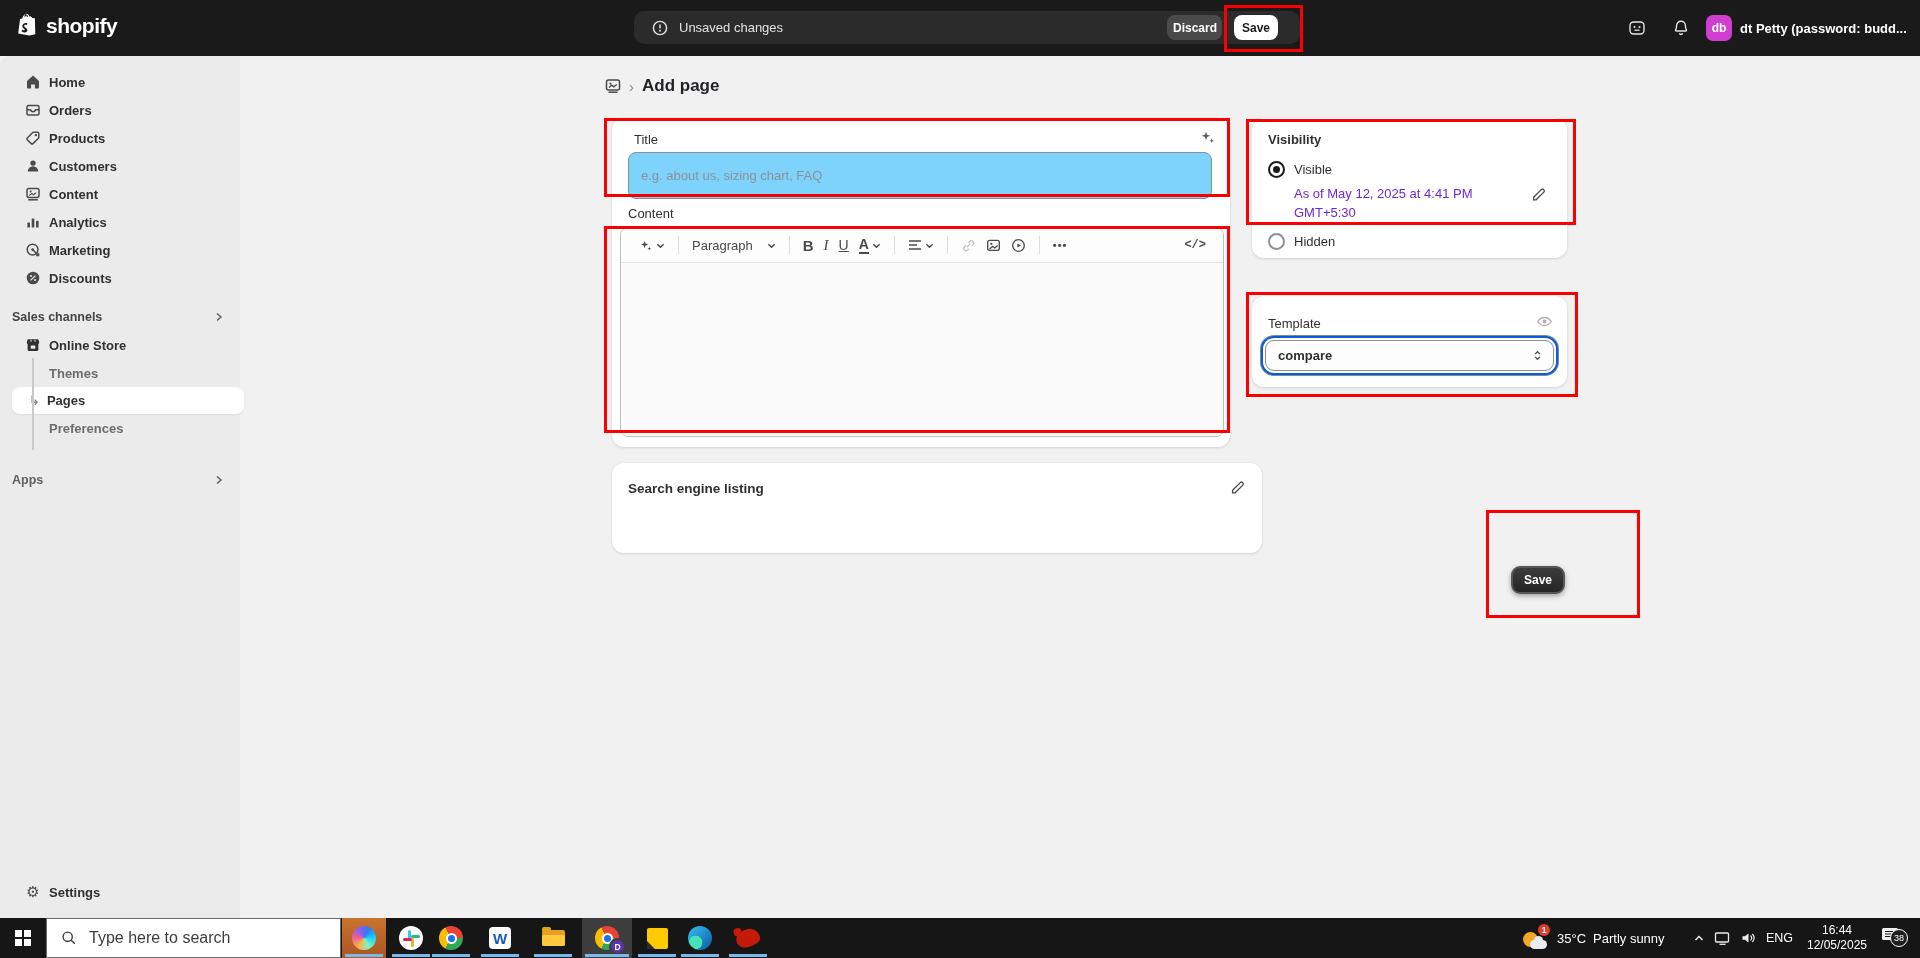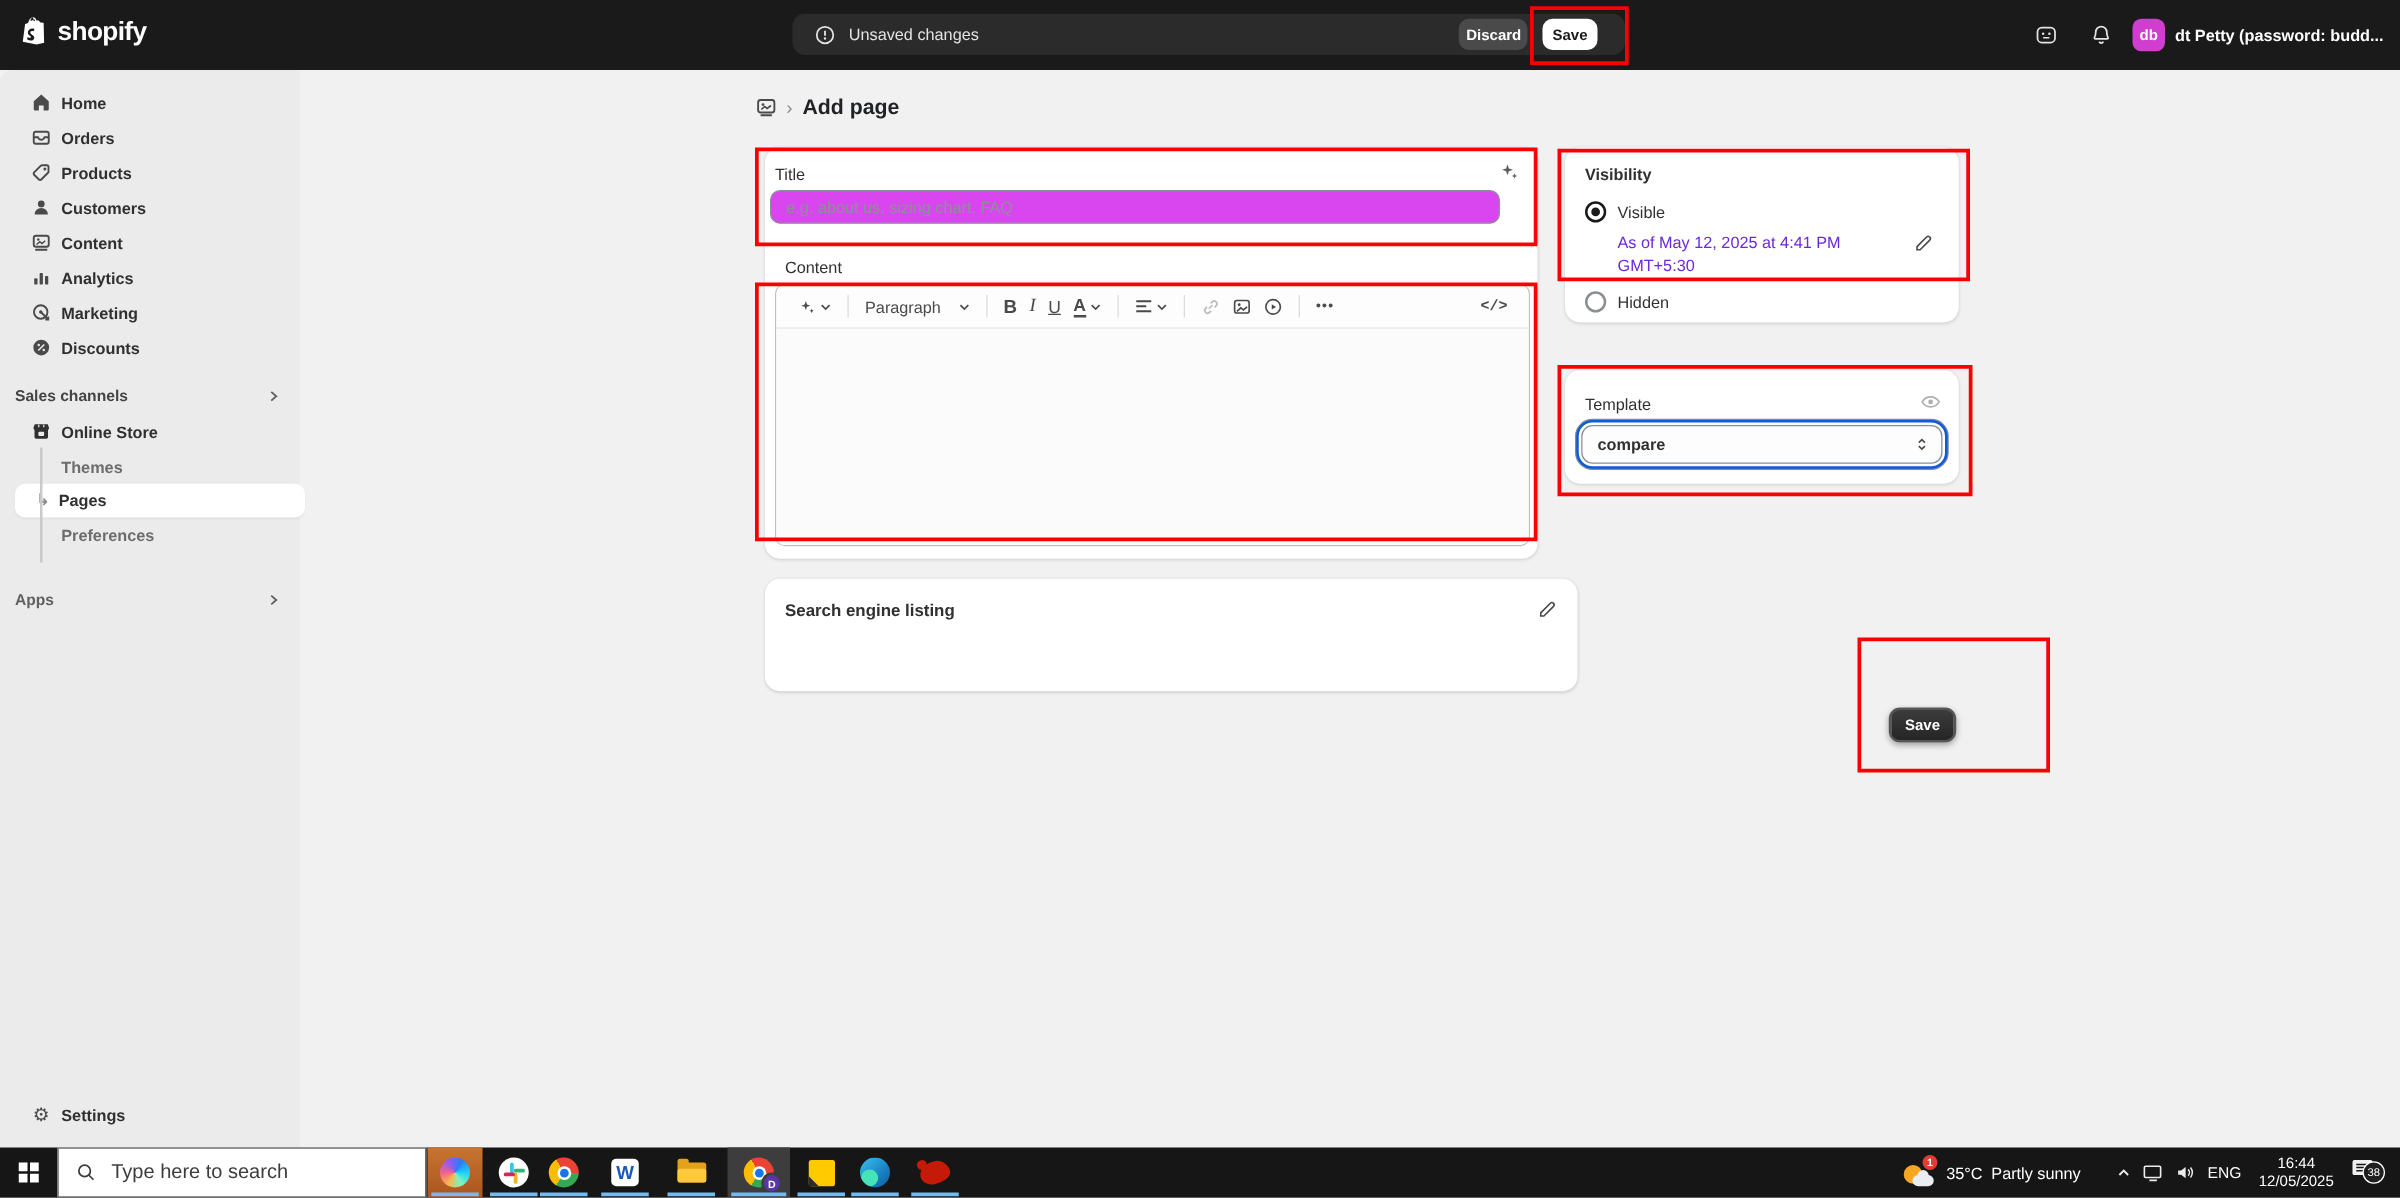--- a/index.html
+++ b/index.html
@@ -46,24 +46,24 @@
   .breadcrumb{position:absolute;left:605px;top:74px;height:24px;display:flex;align-items:center;gap:8px;}
   .crumb-sep{color:#8a8a8a;font-size:15px;}
   .page-title{font-size:17px;font-weight:700;color:#1f2124;}
 
   .card{position:absolute;background:#fff;border-radius:12px;
         box-shadow:0 1px 3px rgba(26,26,26,.13),0 0 2px rgba(0,0,0,.04);}
   .card-label{font-size:13px;color:#303030;}
   .card-title{font-size:13px;font-weight:700;color:#303030;}
 
   #title-card{left:612px;top:118px;width:618px;height:329px;}
-  #title-label{position:absolute;left:8px;top:14px;}
+  #title-label{position:absolute;left:22px;top:14px;}
   #title-sparkle{position:absolute;right:14px;top:10px;}
-  #title-input{position:absolute;left:4px;top:34px;width:558px;height:25px;border:1px solid #8a8f94;
-               border-radius:8px;background:#d946ef;padding:0 12px;font-size:13px;font-family:inherit;color:#303030;}
+  #title-input{position:absolute;left:16px;top:34px;width:558px;height:25px;border:1px solid #8a8f94;
+               border-radius:8px;background:#7dd3fc;padding:10px 12px;font-size:13px;font-family:inherit;color:#303030;}
   #title-input::placeholder{color:#8c9196;}
   #content-label{position:absolute;left:16px;top:88px;}
   .editor{position:absolute;left:8px;top:109px;width:602px;height:208px;border:1px solid #bdbfc1;
           border-radius:8px;background:#fcfcfc;overflow:hidden;}
   .ed-toolbar{height:34px;background:#fdfdfd;border-bottom:1px solid #e3e3e3;display:flex;align-items:center;
               padding:0 12px;color:#4a4a4a;}
   .tbtn{display:flex;align-items:center;gap:3px;padding:0 5px;height:26px;border-radius:6px;color:#4a4a4a;}
   .tdiv{width:1px;height:18px;background:#dcdcdc;margin:0 8px;}
   .t-b{font-weight:800;font-size:15px;}
   .t-i{font-style:italic;font-family:"Liberation Serif",serif;font-size:15px;}

